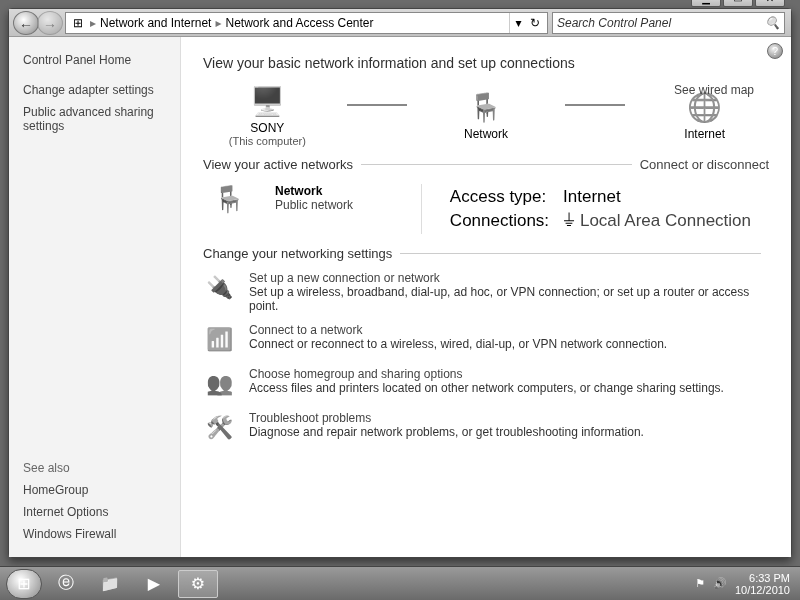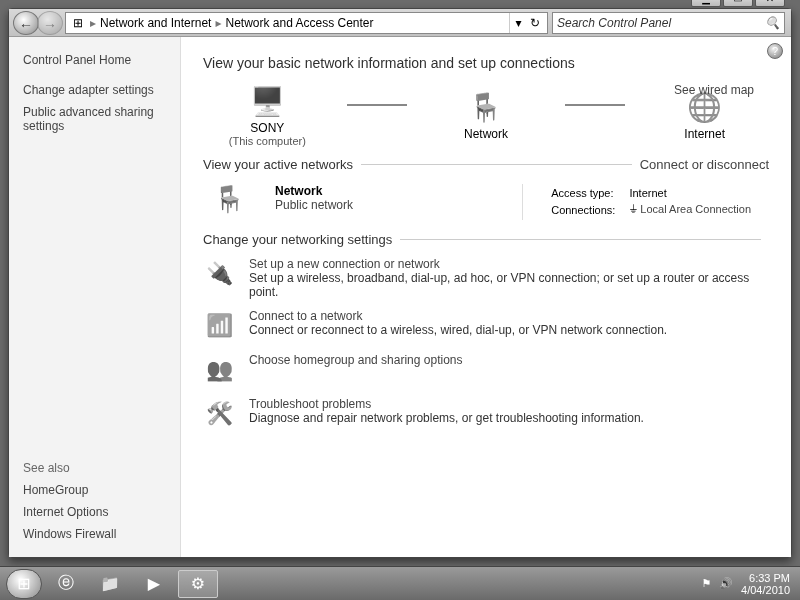--- a/index.html
+++ b/index.html
@@ -162,21 +162,21 @@
   .active-net {
     display:flex; gap:16px; margin:12px 10px;
   }
   .benchicon { width:46px; height:36px; font-size:26px; }
   .netblock .title { font-weight:bold; }
   .netblock .type { color:#1848a0; cursor:pointer; }
   .netright {
     margin-left:auto;
     border-left:1px solid #ddd;
     padding-left:20px;
-    font-size:11px;
+    font-size:17px;
   }
   .netright table td { padding:1px 6px; }
   .netright .link { color:#1848a0; cursor:pointer; }
   .settings-list { margin-top:8px; }
   .setrow { display:flex; gap:12px; margin:10px 0; }
   .seticon {
     width:34px; height:34px; flex-shrink:0;
     display:flex;align-items:center;justify-content:center;
     font-size:22px;
   }
@@ -335,20 +335,21 @@
           <div class="seticon">📶</div>
           <div>
             <div class="title">Connect to a network</div>
             <div class="desc">Connect or reconnect to a wireless, wired, dial-up, or VPN network connection.</div>
           </div>
         </div>
         <div class="setrow">
           <div class="seticon">👥</div>
           <div>
             <div class="title">Choose homegroup and sharing options</div>
+            <div class="desc">Access files and printers located on other network computers, or change sharing settings.</div>
           </div>
         </div>
         <div class="setrow">
           <div class="seticon">🛠️</div>
           <div>
             <div class="title">Troubleshoot problems</div>
             <div class="desc">Diagnose and repair network problems, or get troubleshooting information.</div>
           </div>
         </div>
       </div>
@@ -361,16 +362,16 @@
   <div class="startbtn">⊞</div>
   <div class="taskicon">ⓔ</div>
   <div class="taskicon">📁</div>
   <div class="taskicon">▶</div>
   <div class="taskicon active">⚙</div>
   <div class="tray">
     <span>⚑</span>
     <span>🔊</span>
     <div class="clock">
       <div>6:33 PM</div>
-      <div>4/04/2010</div>
+      <div>10/12/2010</div>
     </div>
   </div>
 </div>
 
 </body></html>

